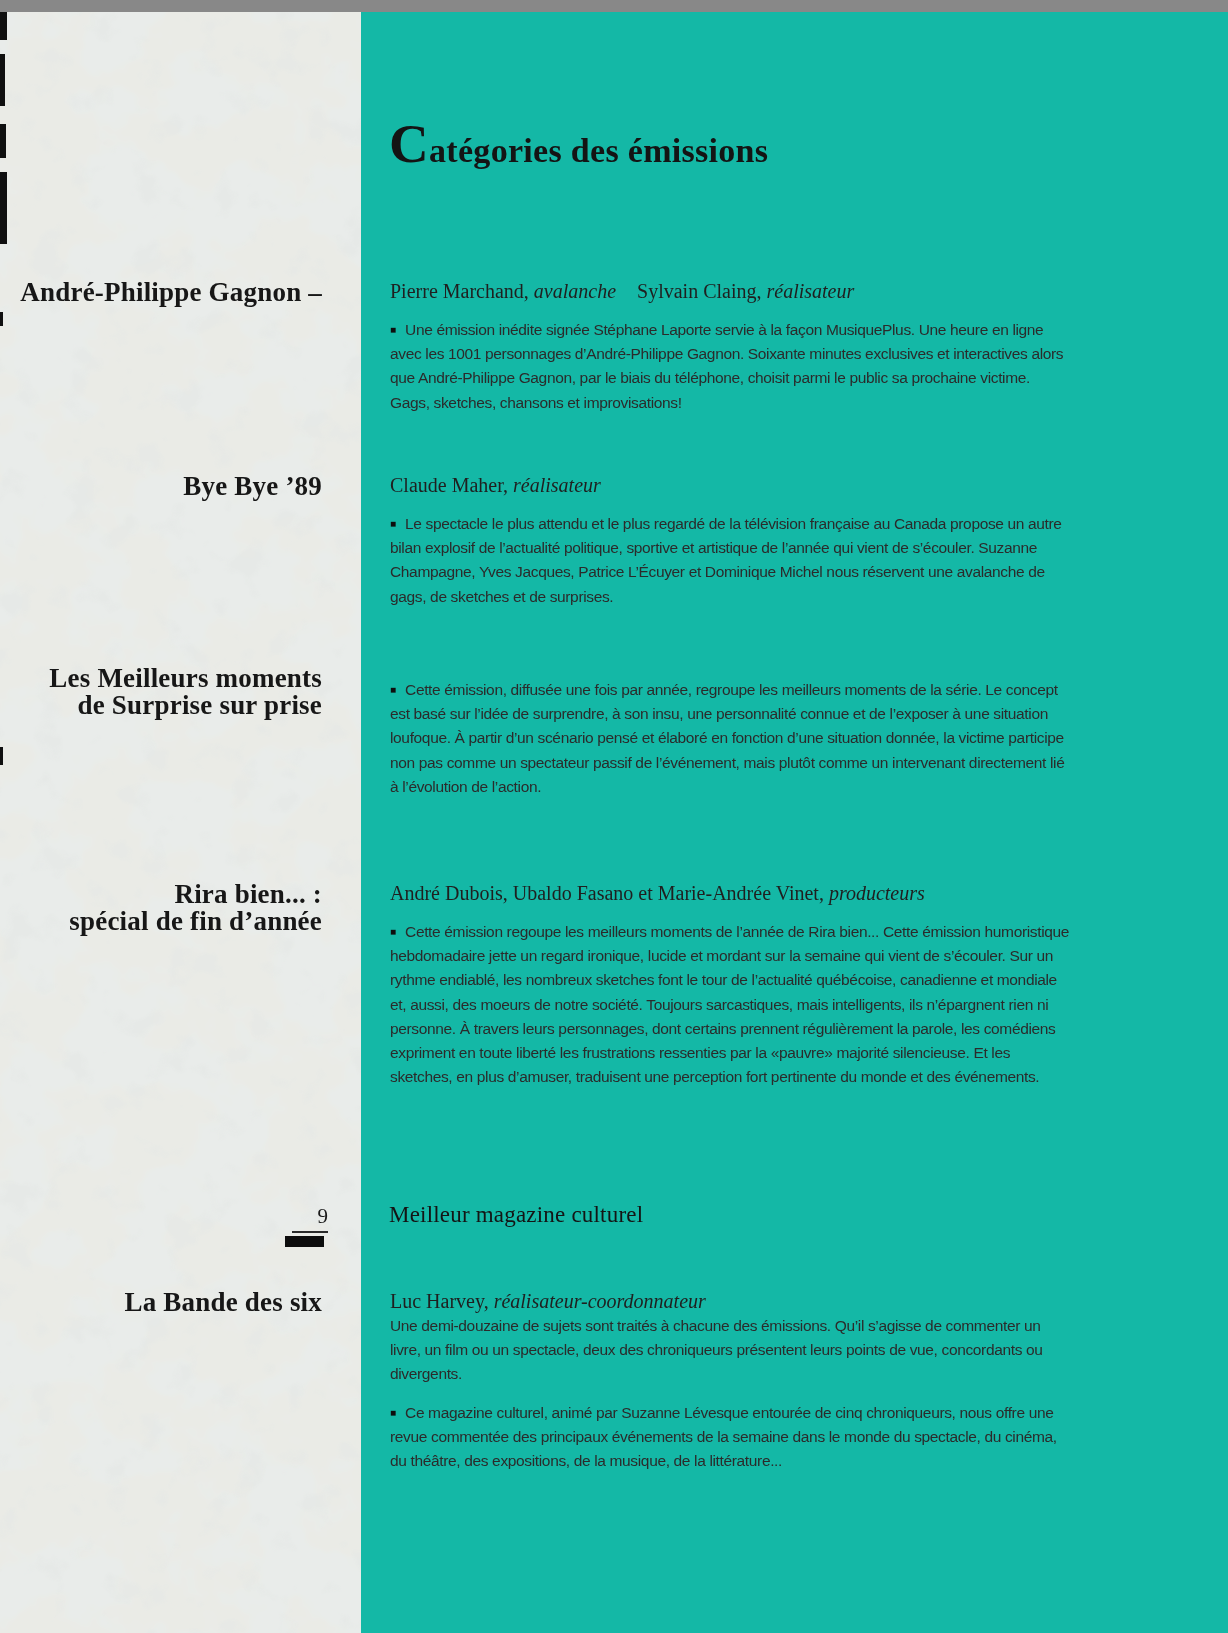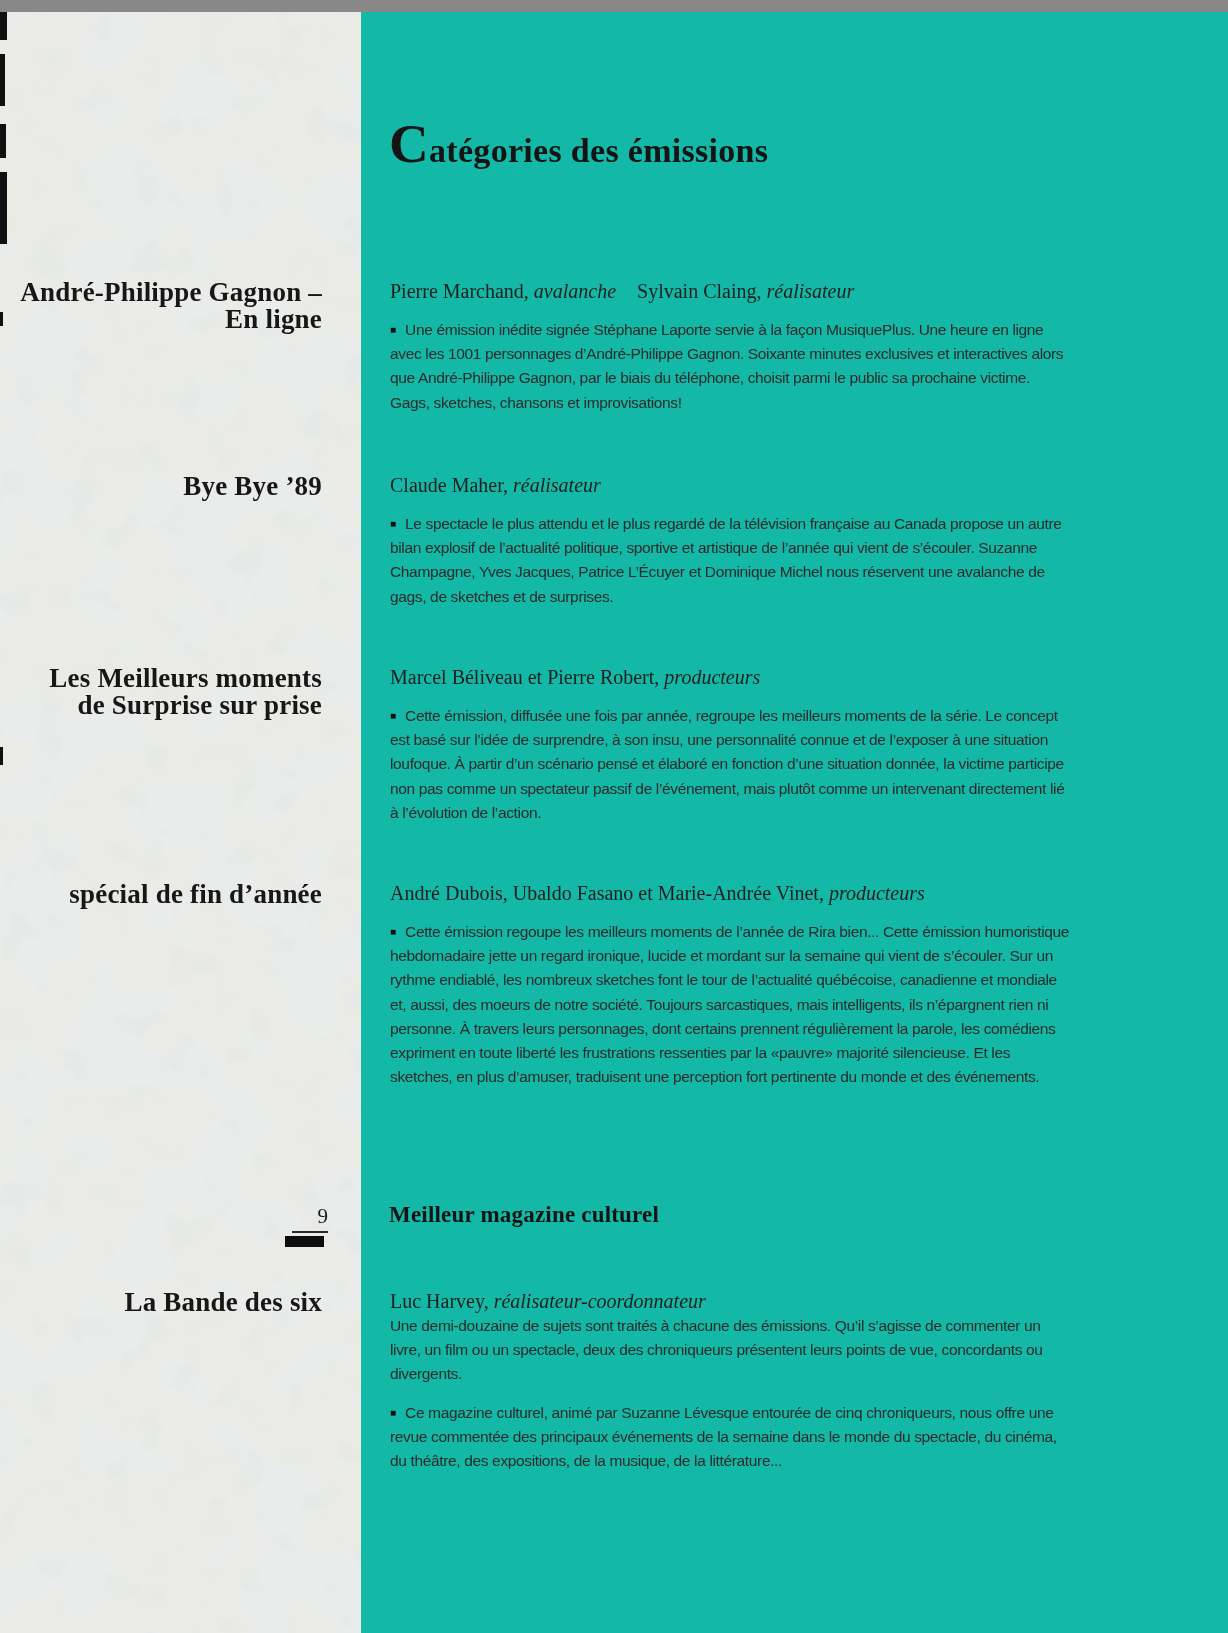--- a/index.html
+++ b/index.html
@@ -33,21 +33,21 @@
   .bodytext {
     margin:14px 0 0 0;
     font-family:"Liberation Sans", sans-serif;
     font-size:15.5px; line-height:24.2px; letter-spacing:-0.35px; color:#2b2b2b;
   }
   .bodytext.cont { margin:0; }
   .bullet { display:inline-block; font-size:10px; vertical-align:2px; margin-right:9px; color:#0e0e0e; letter-spacing:0; }
 
   .category-heading {
     position:absolute; left:389px; top:1190px;
-    font-size:23px; font-weight:bold; color:#141414; letter-spacing:0.2px;
+    font-size:23px; font-weight:normal; color:#141414; letter-spacing:0.2px;
   }
   .page-number { position:absolute; left:296px; top:1192px; width:32px; text-align:right; font-size:21px; color:#1a1a1a; }
   .page-number-rule { position:absolute; left:292px; top:1219px; width:36px; height:2px; background:#2a2a2a; }
   .page-number-bar { position:absolute; left:285px; top:1224px; width:39px; height:11px; background:#0d0d0d; }
 
   .bottom-scan-bar { position:absolute; left:118px; top:1626px; width:268px; height:7px; background:#1f1f1f; }
 </style>
 </head>
 <body>
 
@@ -80,21 +80,20 @@
   <div class="edge-mark" style="left:0;top:112px;width:6px;height:34px"></div>
   <div class="edge-mark" style="left:0;top:160px;width:7px;height:72px"></div>
   <div class="edge-mark" style="left:0;top:300px;width:3px;height:14px"></div>
   <div class="edge-mark" style="left:0;top:735px;width:3px;height:18px"></div>
 
   <div class="page-title">Catégories des émissions</div>
 
   <div class="entry" style="top:266px">
     <div class="label">
       <div>André-Philippe Gagnon –</div>
-      <div>En ligne</div>
     </div>
     <div class="content">
       <div class="credits">
         <span class="pair"><span>Pierre Marchand,</span>
         <span class="role">avalanche</span></span>
         <span class="pair"><span>Sylvain Claing,</span>
         <span class="role">réalisateur</span></span>
       </div>
       <p class="bodytext"><span class="bullet">■</span><span>Une émission inédite signée Stéphane Laporte servie à la façon MusiquePlus. Une heure en ligne avec les 1001 personnages d’André-Philippe Gagnon. Soixante minutes exclusives et interactives alors que André-Philippe Gagnon, par le biais du téléphone, choisit parmi le public sa prochaine victime. Gags, sketches, chansons et improvisations!</span></p>
     </div>
@@ -112,30 +111,27 @@
       <p class="bodytext"><span class="bullet">■</span><span>Le spectacle le plus attendu et le plus regardé de la télévision française au Canada propose un autre bilan explosif de l’actualité politique, sportive et artistique de l’année qui vient de s’écouler. Suzanne Champagne, Yves Jacques, Patrice L’Écuyer et Dominique Michel nous réservent une avalanche de gags, de sketches et de surprises.</span></p>
     </div>
   </div>
 
   <div class="entry" style="top:652px">
     <div class="label">
       <div>Les Meilleurs moments</div>
       <div>de Surprise sur prise</div>
     </div>
     <div class="content">
-      <div class="credits">
-        <span class="pair"><span>Marcel Béliveau et Pierre Robert,</span>
-        <span class="role">producteurs</span></span>
-      </div>
       <p class="bodytext"><span class="bullet">■</span><span>Cette émission, diffusée une fois par année, regroupe les meilleurs moments de la série. Le concept est basé sur l’idée de surprendre, à son insu, une personnalité connue et de l’exposer à une situation loufoque. À partir d’un scénario pensé et élaboré en fonction d’une situation donnée, la victime participe non pas comme un spectateur passif de l’événement, mais plutôt comme un intervenant directement lié à l’évolution de l’action.</span></p>
     </div>
   </div>
 
   <div class="entry" style="top:868px">
     <div class="label">
+      <div>Rira bien... :</div>
       <div>spécial de fin d’année</div>
     </div>
     <div class="content">
       <div class="credits">
         <span class="pair"><span>André Dubois, Ubaldo Fasano et Marie-Andrée Vinet,</span>
         <span class="role">producteurs</span></span>
       </div>
       <p class="bodytext"><span class="bullet">■</span><span>Cette émission regoupe les meilleurs moments de l’année de Rira bien... Cette émission humoristique hebdomadaire jette un regard ironique, lucide et mordant sur la semaine qui vient de s’écouler. Sur un rythme endiablé, les nombreux sketches font le tour de l’actualité québécoise, canadienne et mondiale et, aussi, des moeurs de notre société. Toujours sarcastiques, mais intelligents, ils n’épargnent rien ni personne. À travers leurs personnages, dont certains prennent régulièrement la parole, les comédiens expriment en toute liberté les frustrations ressenties par la «pauvre» majorité silencieuse. Et les sketches, en plus d’amuser, traduisent une perception fort pertinente du monde et des événements.</span></p>
     </div>
   </div>

